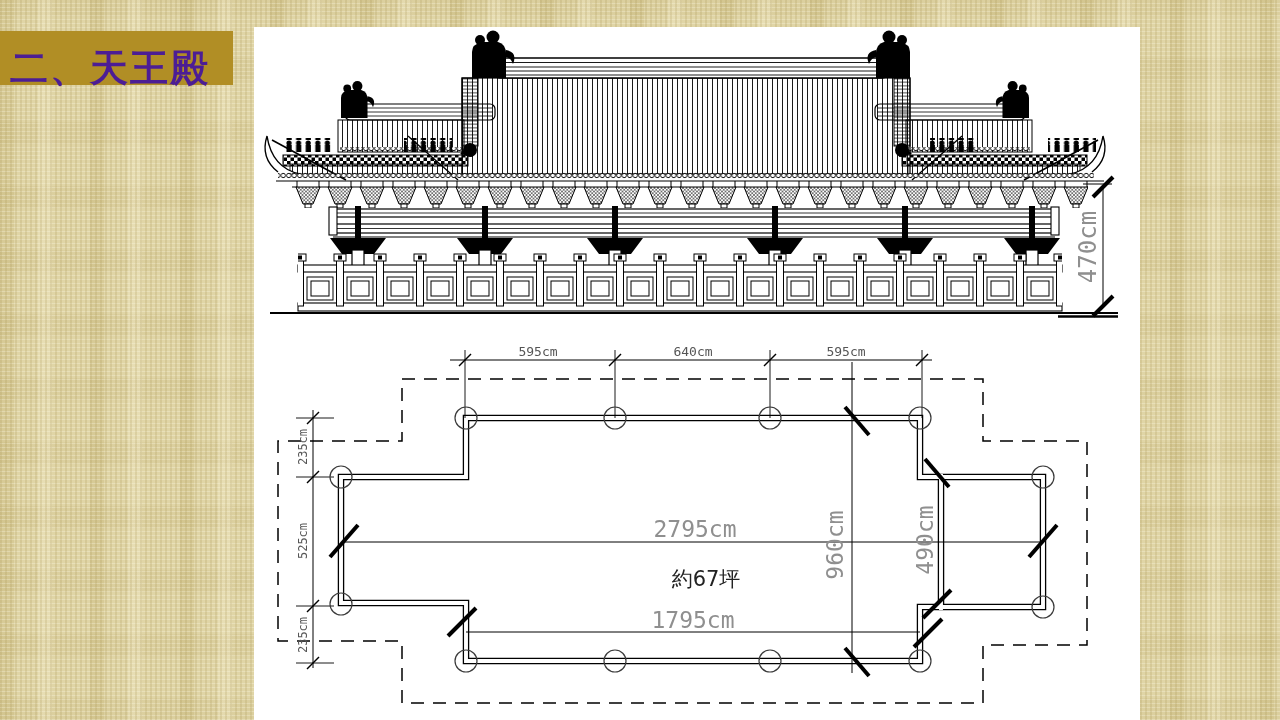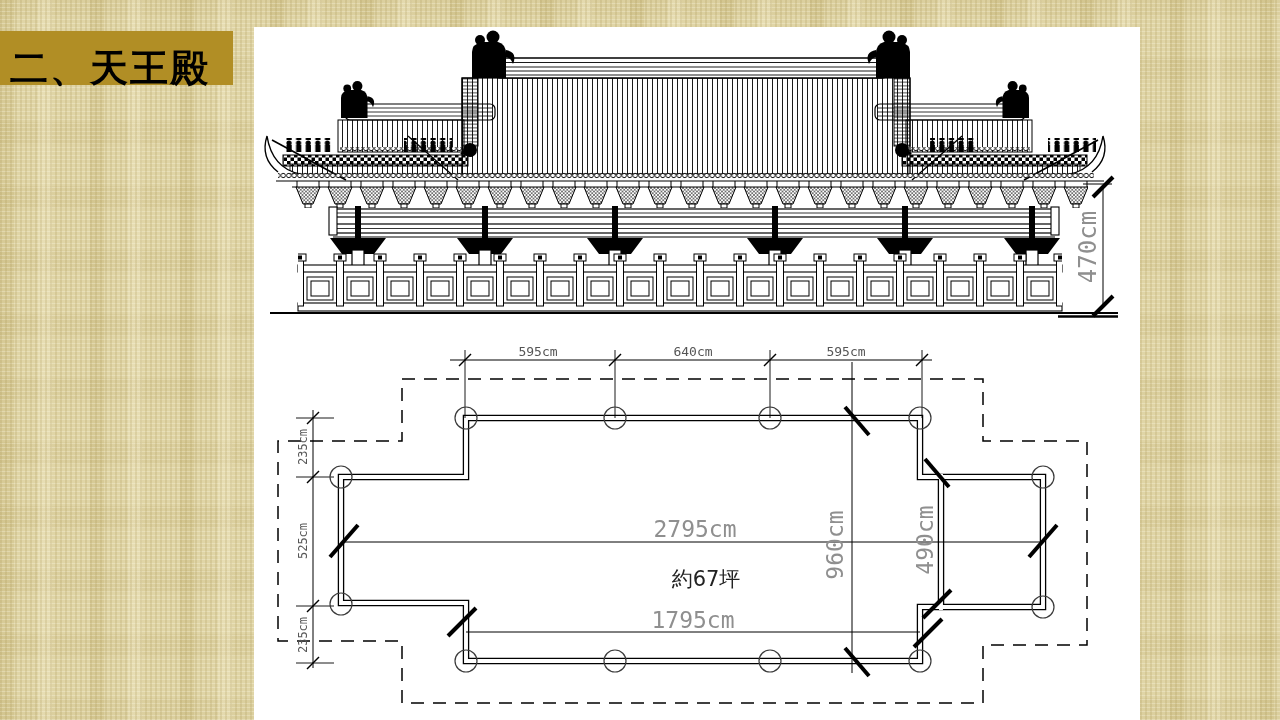--- a/index.html
+++ b/index.html
@@ -17,21 +17,21 @@
     position:absolute;left:254px;top:27px;width:886px;height:693px;
     background:#ffffff;
   }
   .banner{
     position:absolute;left:0;top:31px;width:233px;height:54px;
     display:flex;align-items:center;
     padding-left:10px;box-sizing:border-box;
     z-index:5;
   }
   .banner span{
-    color:#000000;font-size:38px;font-weight:bold;letter-spacing:2px;
+    color:#4c1d95;font-size:38px;font-weight:bold;letter-spacing:2px;
     font-family:"DejaVu Sans", sans-serif;white-space:nowrap;margin-top:20px;
   }
   svg{position:absolute;left:0;top:0;z-index:3;}
   text{font-family:"DejaVu Sans Mono", monospace;}
   text.cjk{font-family:"DejaVu Sans", sans-serif;}
 </style>
 </head>
 <body>
 
 <div class="panel"></div>

